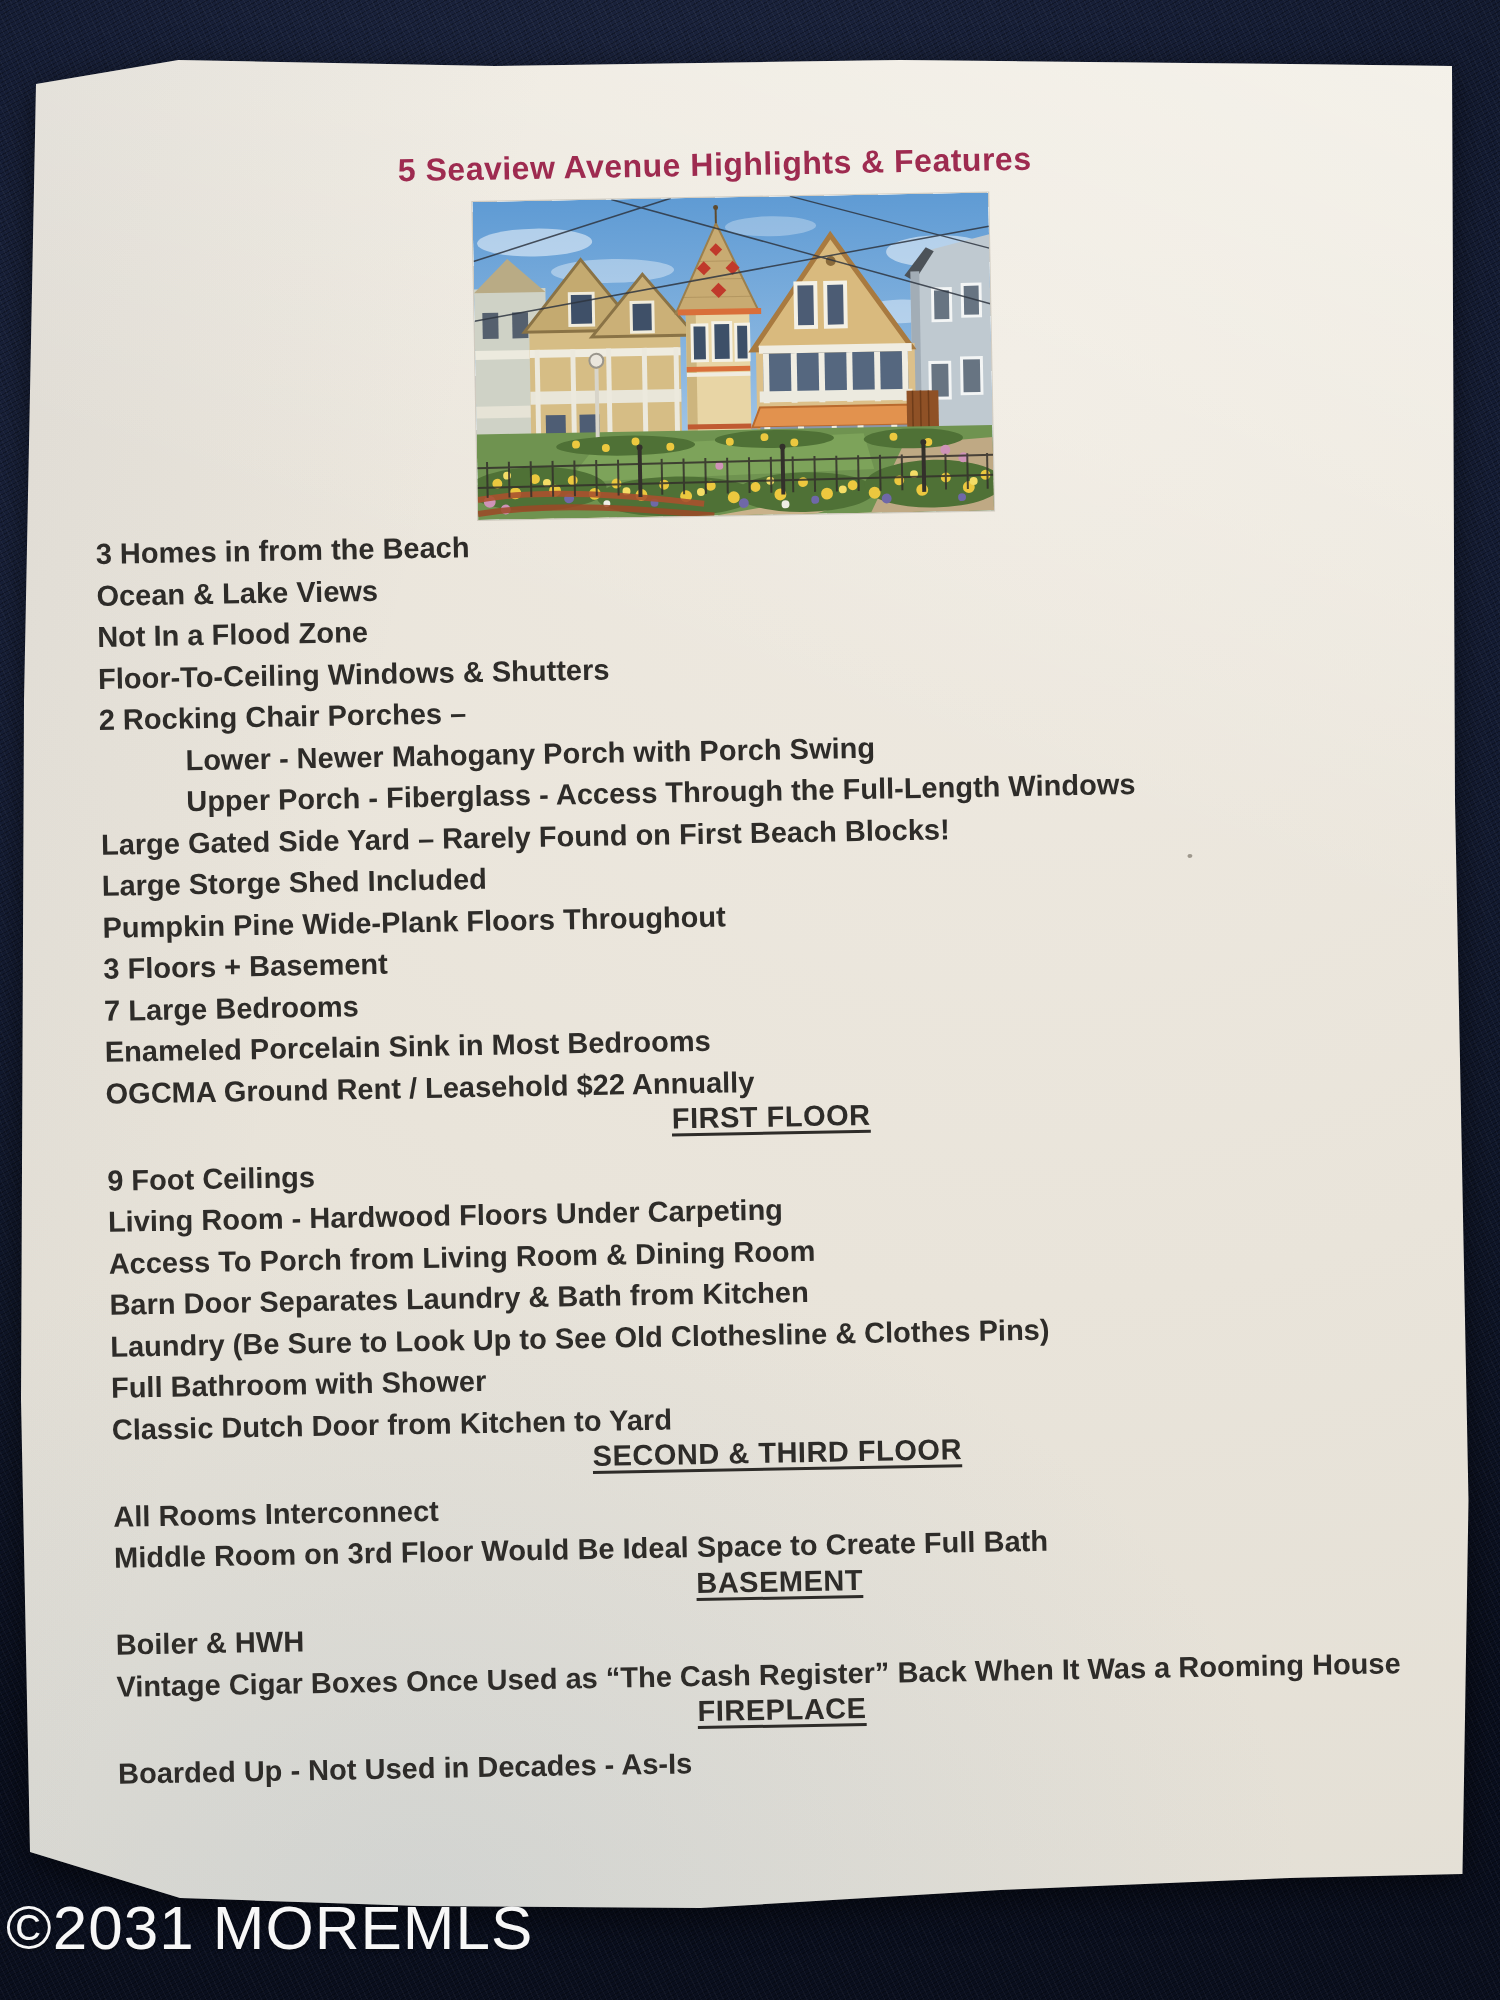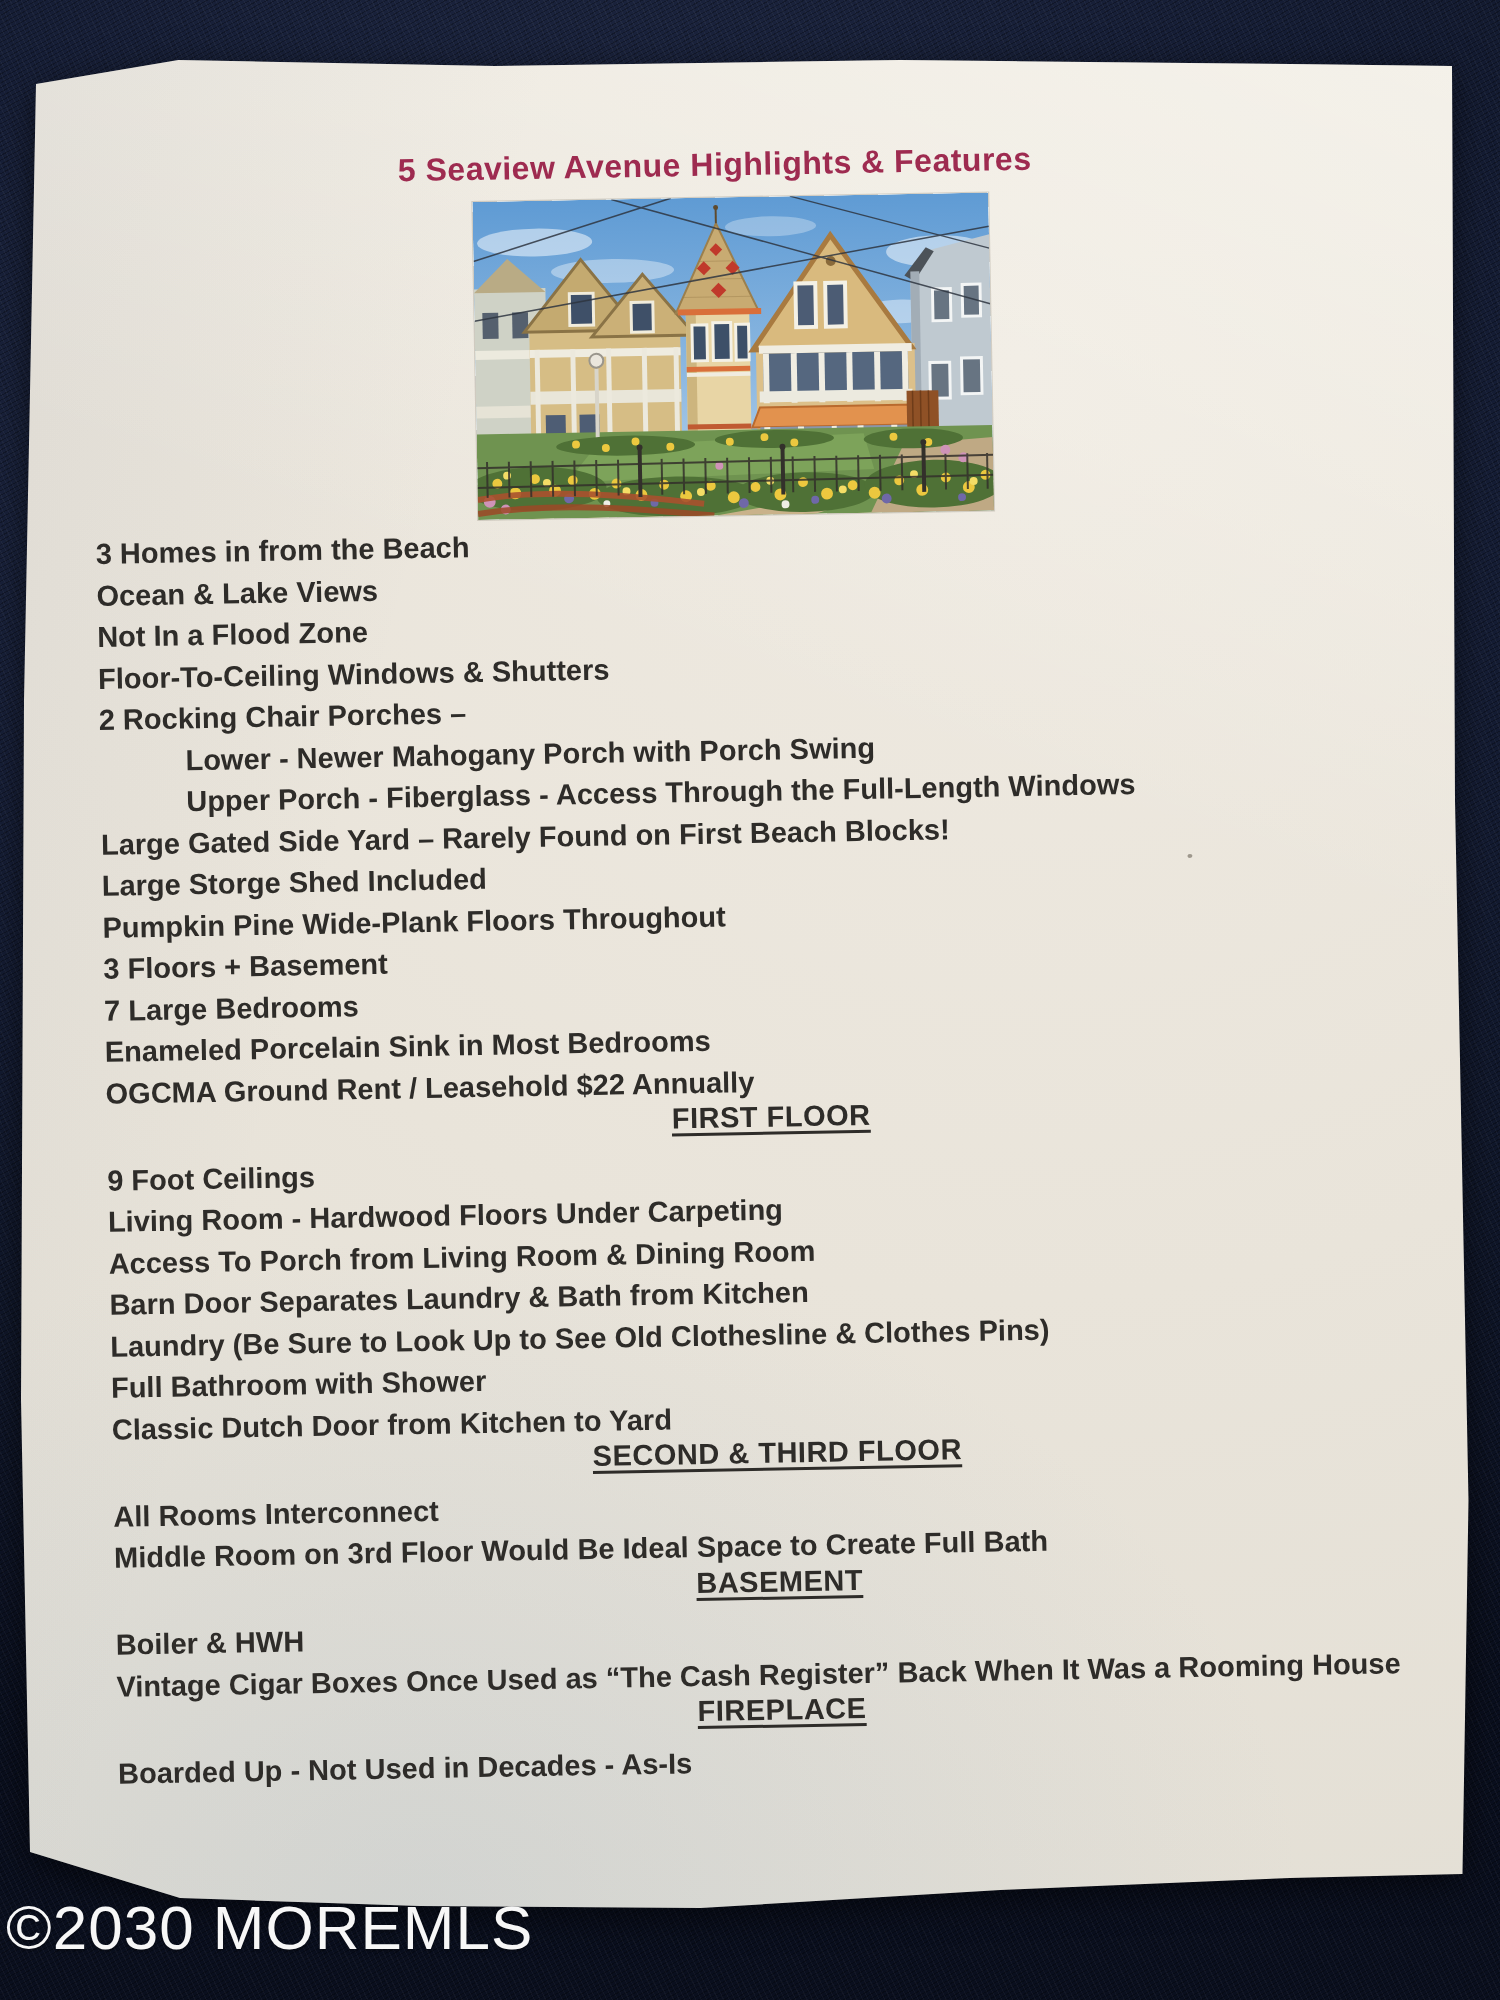--- a/index.html
+++ b/index.html
@@ -383,13 +383,13 @@
           <div class="row heading">FIREPLACE</div>
           <div class="row">Boarded Up - Not Used in Decades - As-Is</div>
         </div>
 
       <div class="speck"></div>
 
     </div>
   </div>
 </div>
 
-<div class="watermark">©2030 MOREMLS</div>
+<div class="watermark">©2031 MOREMLS</div>
 
 </body></html>

